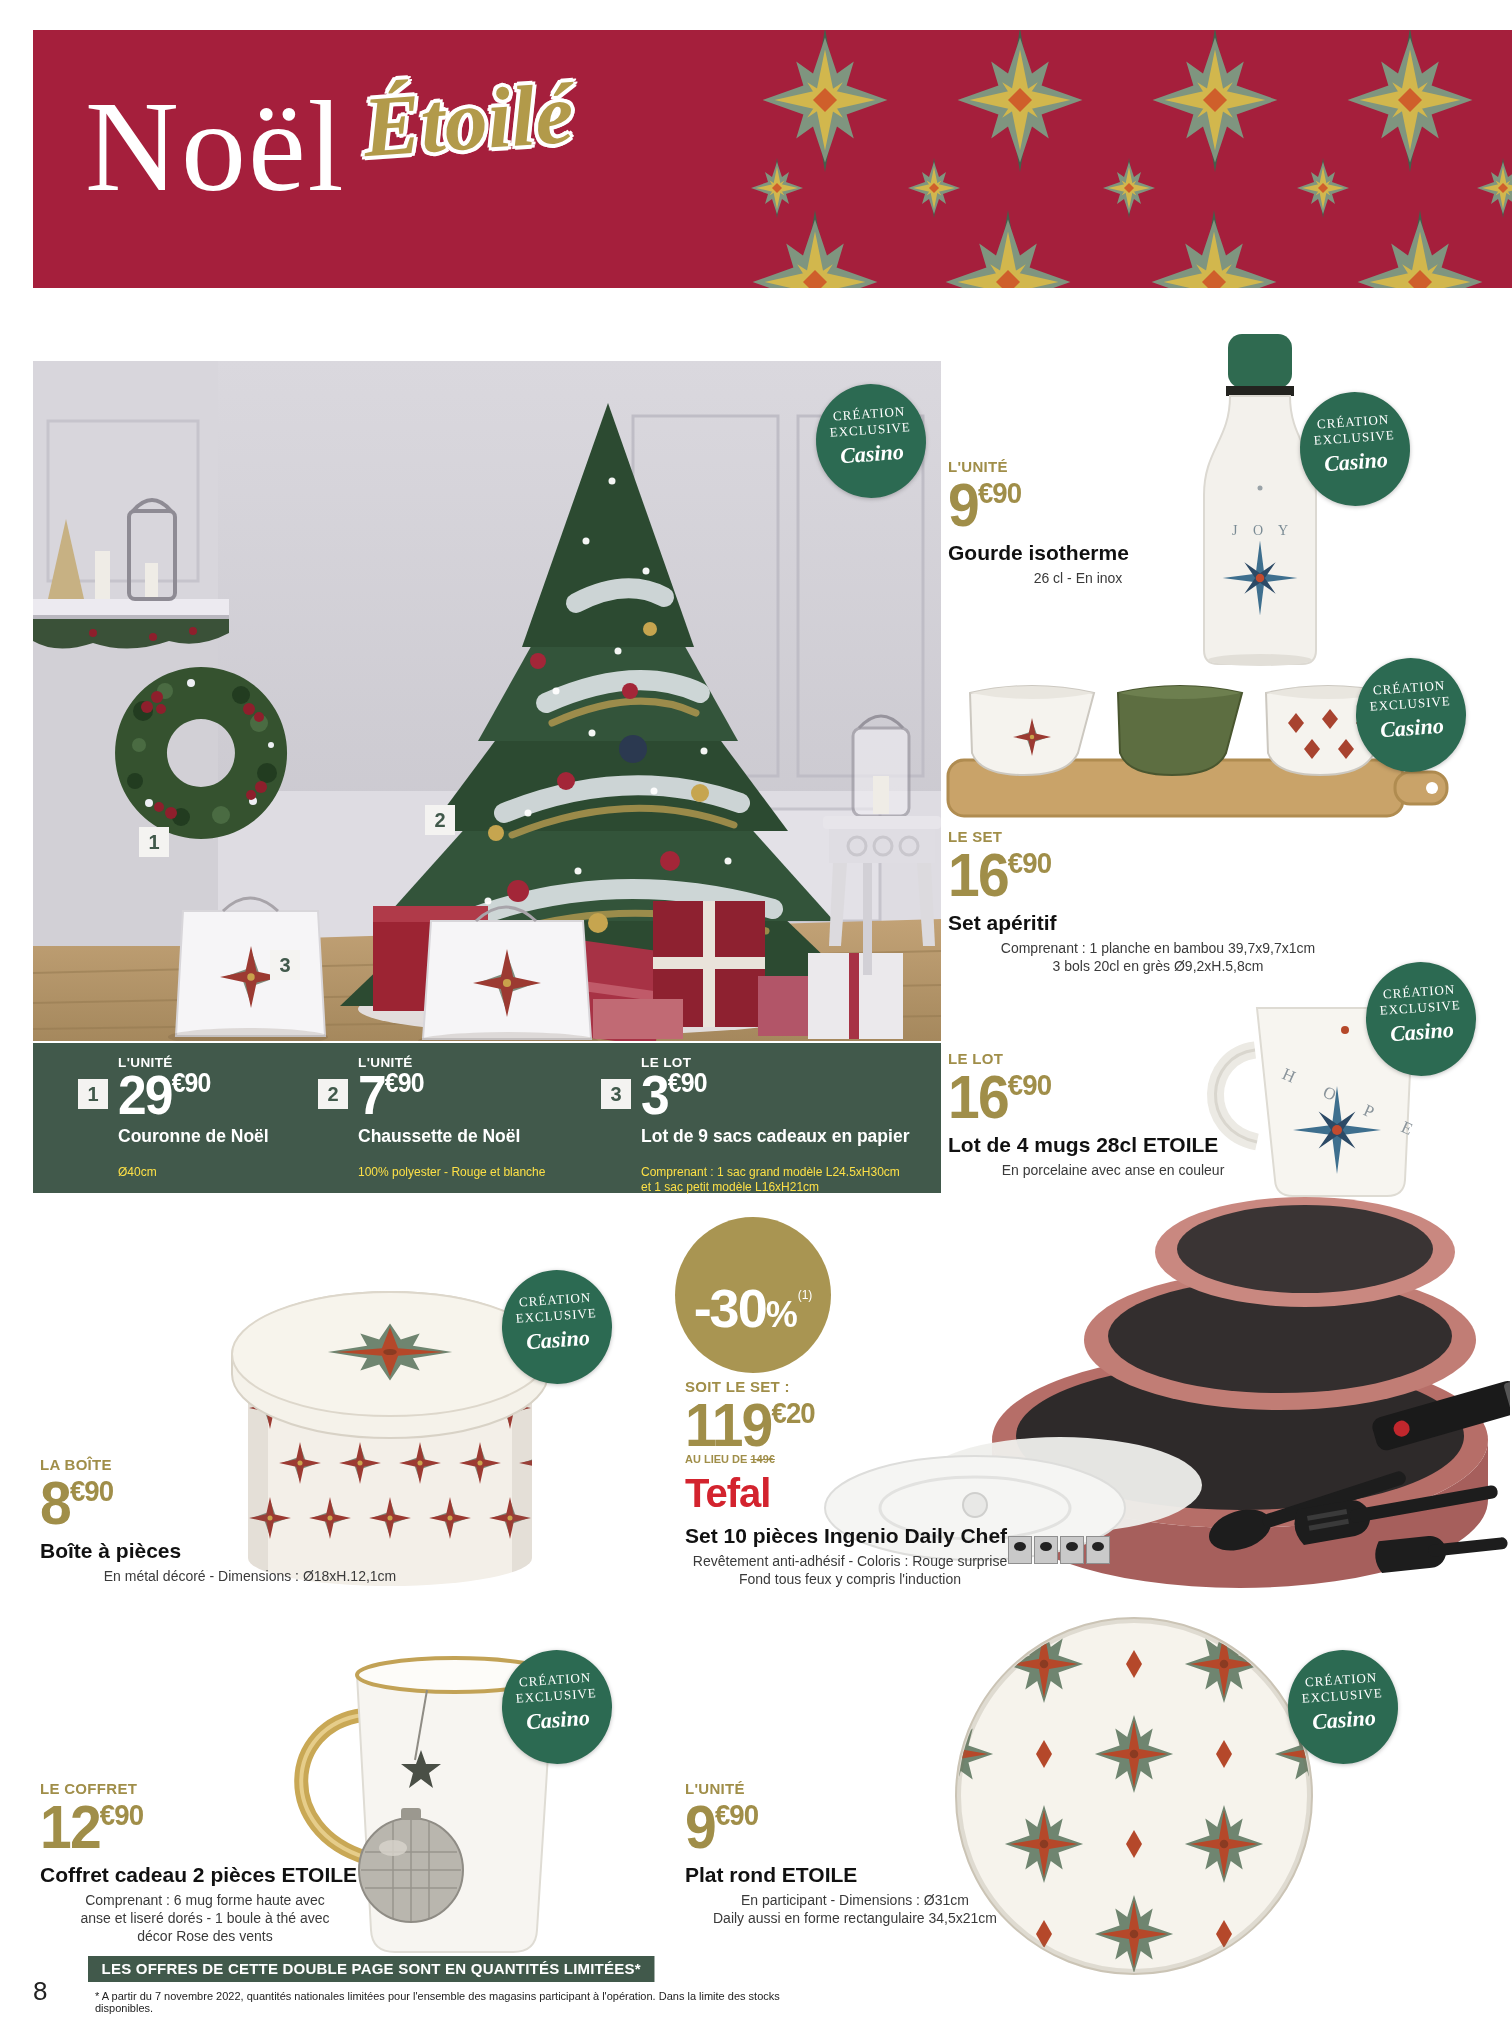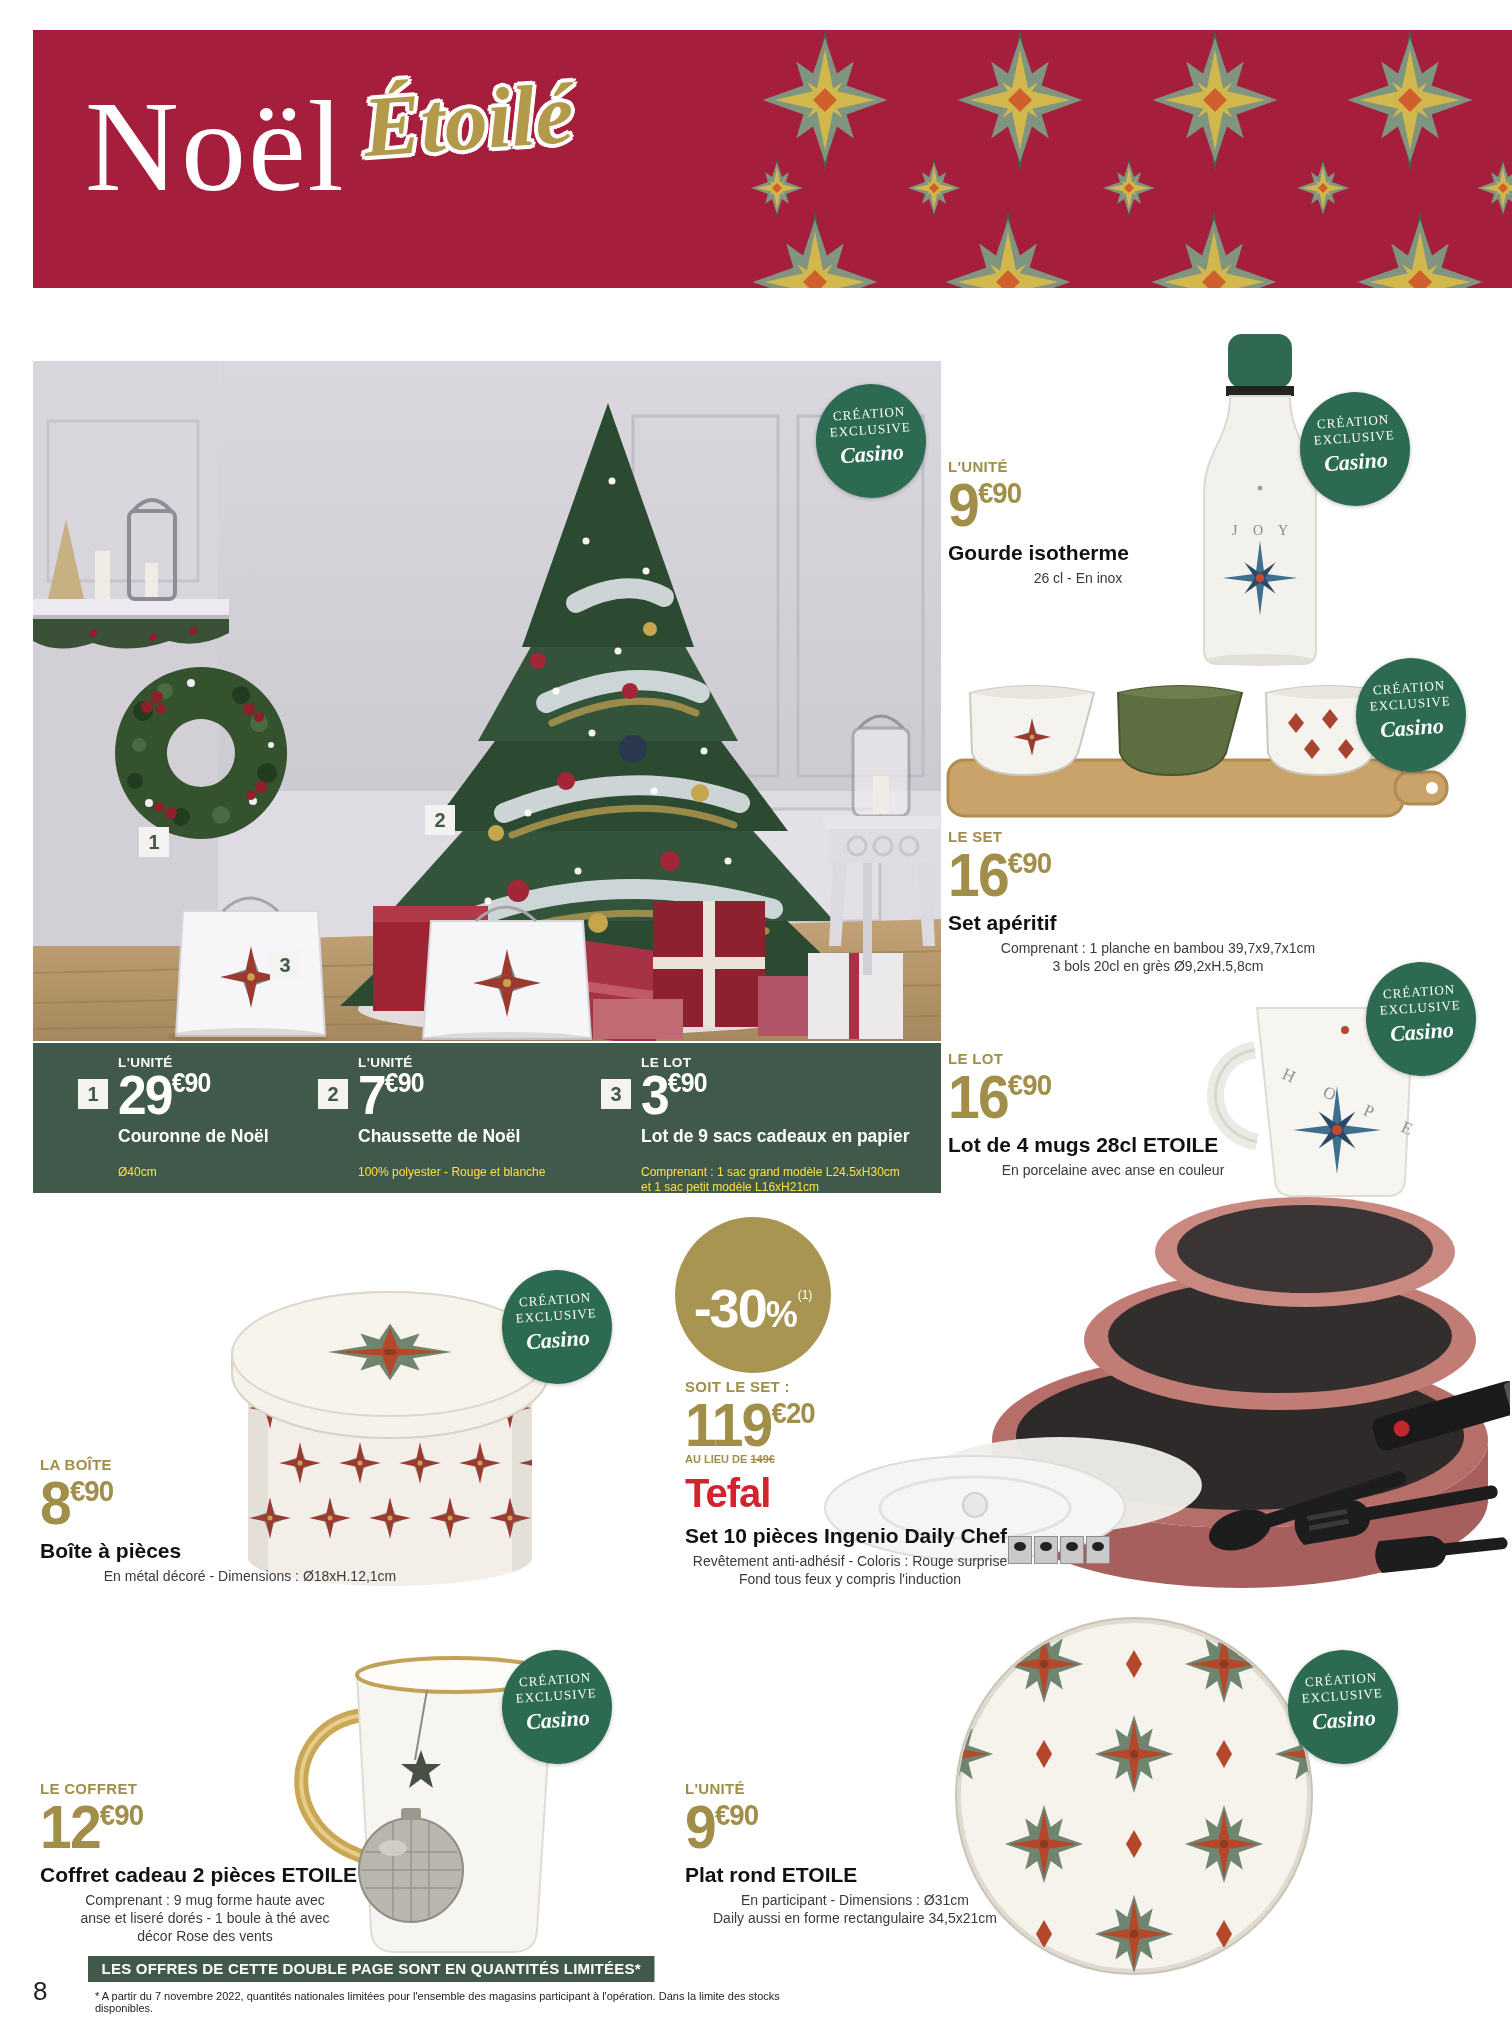--- a/index.html
+++ b/index.html
@@ -569,21 +569,21 @@
       <div class="b2">EXCLUSIVE</div>
       <div class="b3">Casino</div>
   </div>
   <div class="pblock" style="left:40px;top:1780px;width:330px;">
     <div class="plabel">LE COFFRET</div>
     <div class="price">
         <span class="pe">12</span>
         <span class="pc"><span>€</span><span>90</span></span>
       </div>
     <h3 class="pname">Coffret cadeau 2 pièces ETOILE</h3>
-    <p class="pdesc"><span>Comprenant : 9 mug forme haute avec</span><br><span>anse et liseré dorés - 1 boule à thé avec</span><br><span>décor Rose des vents</span></p>
+    <p class="pdesc"><span>Comprenant : 6 mug forme haute avec</span><br><span>anse et liseré dorés - 1 boule à thé avec</span><br><span>décor Rose des vents</span></p>
   </div>
 
   <svg class="illus" style="left:950px;top:1612px;" viewBox="0 0 368 368" width="368" height="368">
     <defs>
         <clipPath id="plateClip">
           <circle cx="184" cy="184" r="176"></circle>
         </clipPath>
       </defs>
     <circle cx="184" cy="184" r="178" fill="#f6f3ec" stroke="#ddd7ca" stroke-width="2"></circle>
     <g clip-path="url(#plateClip)">

